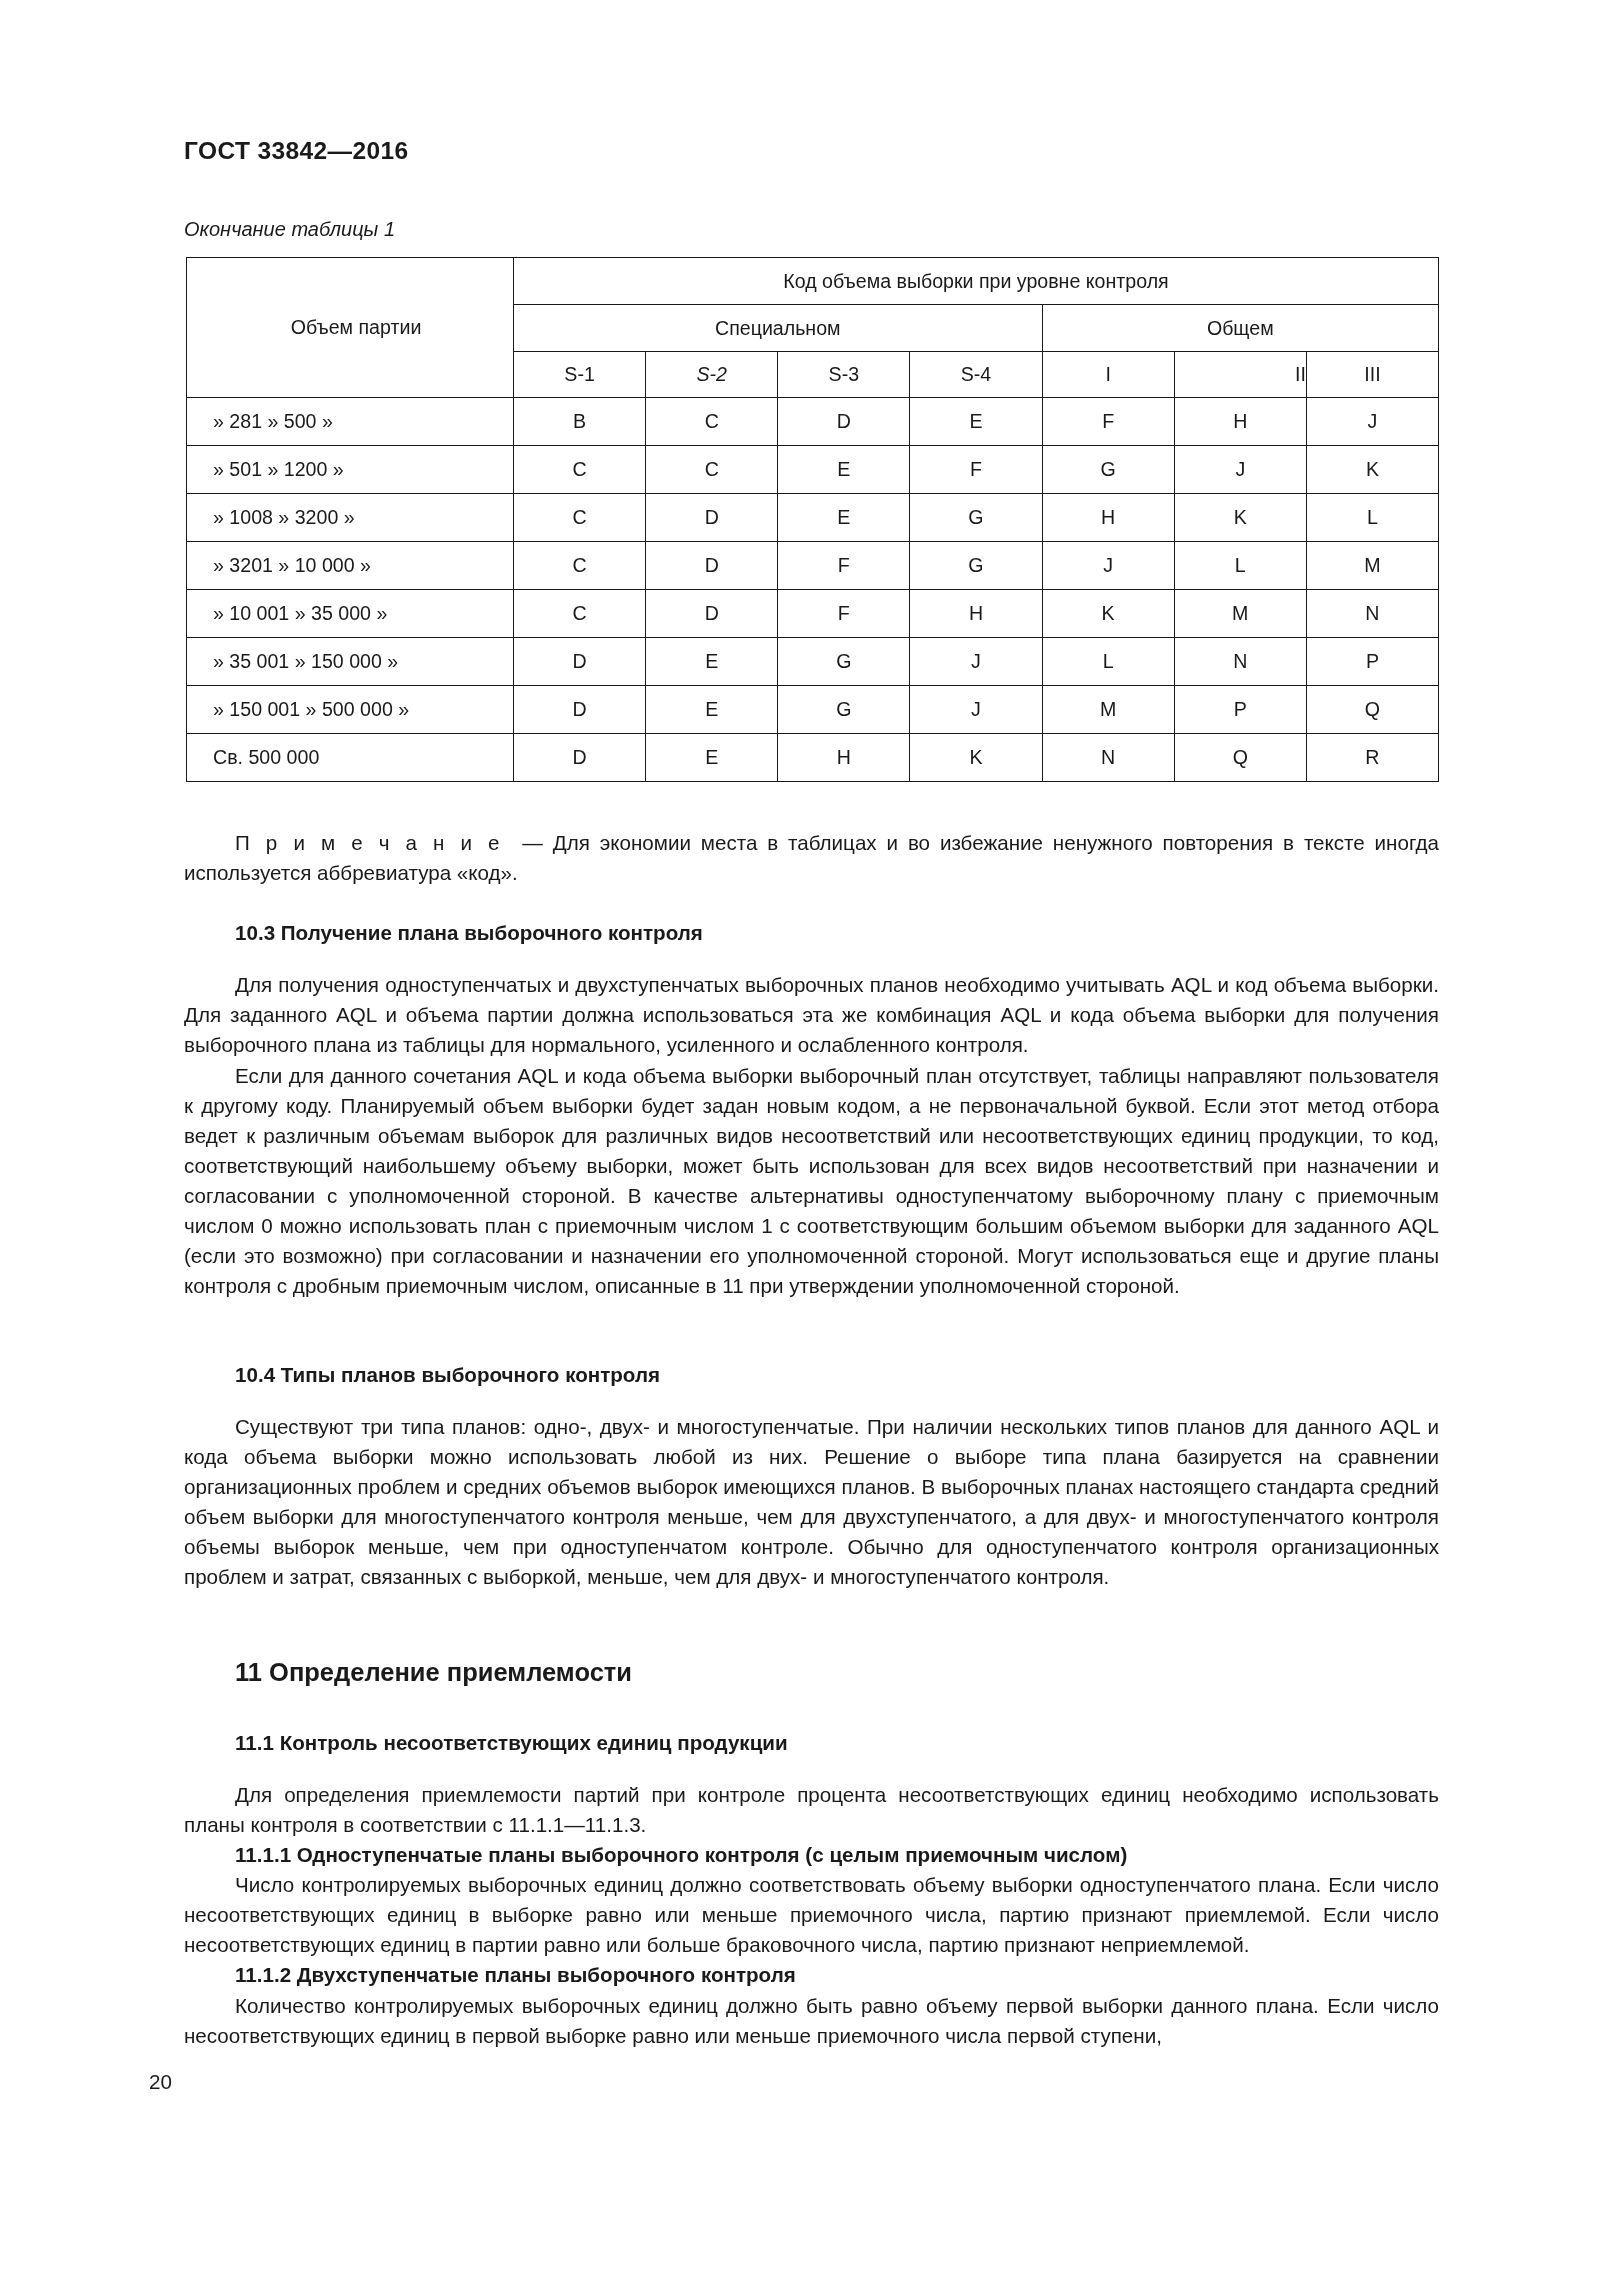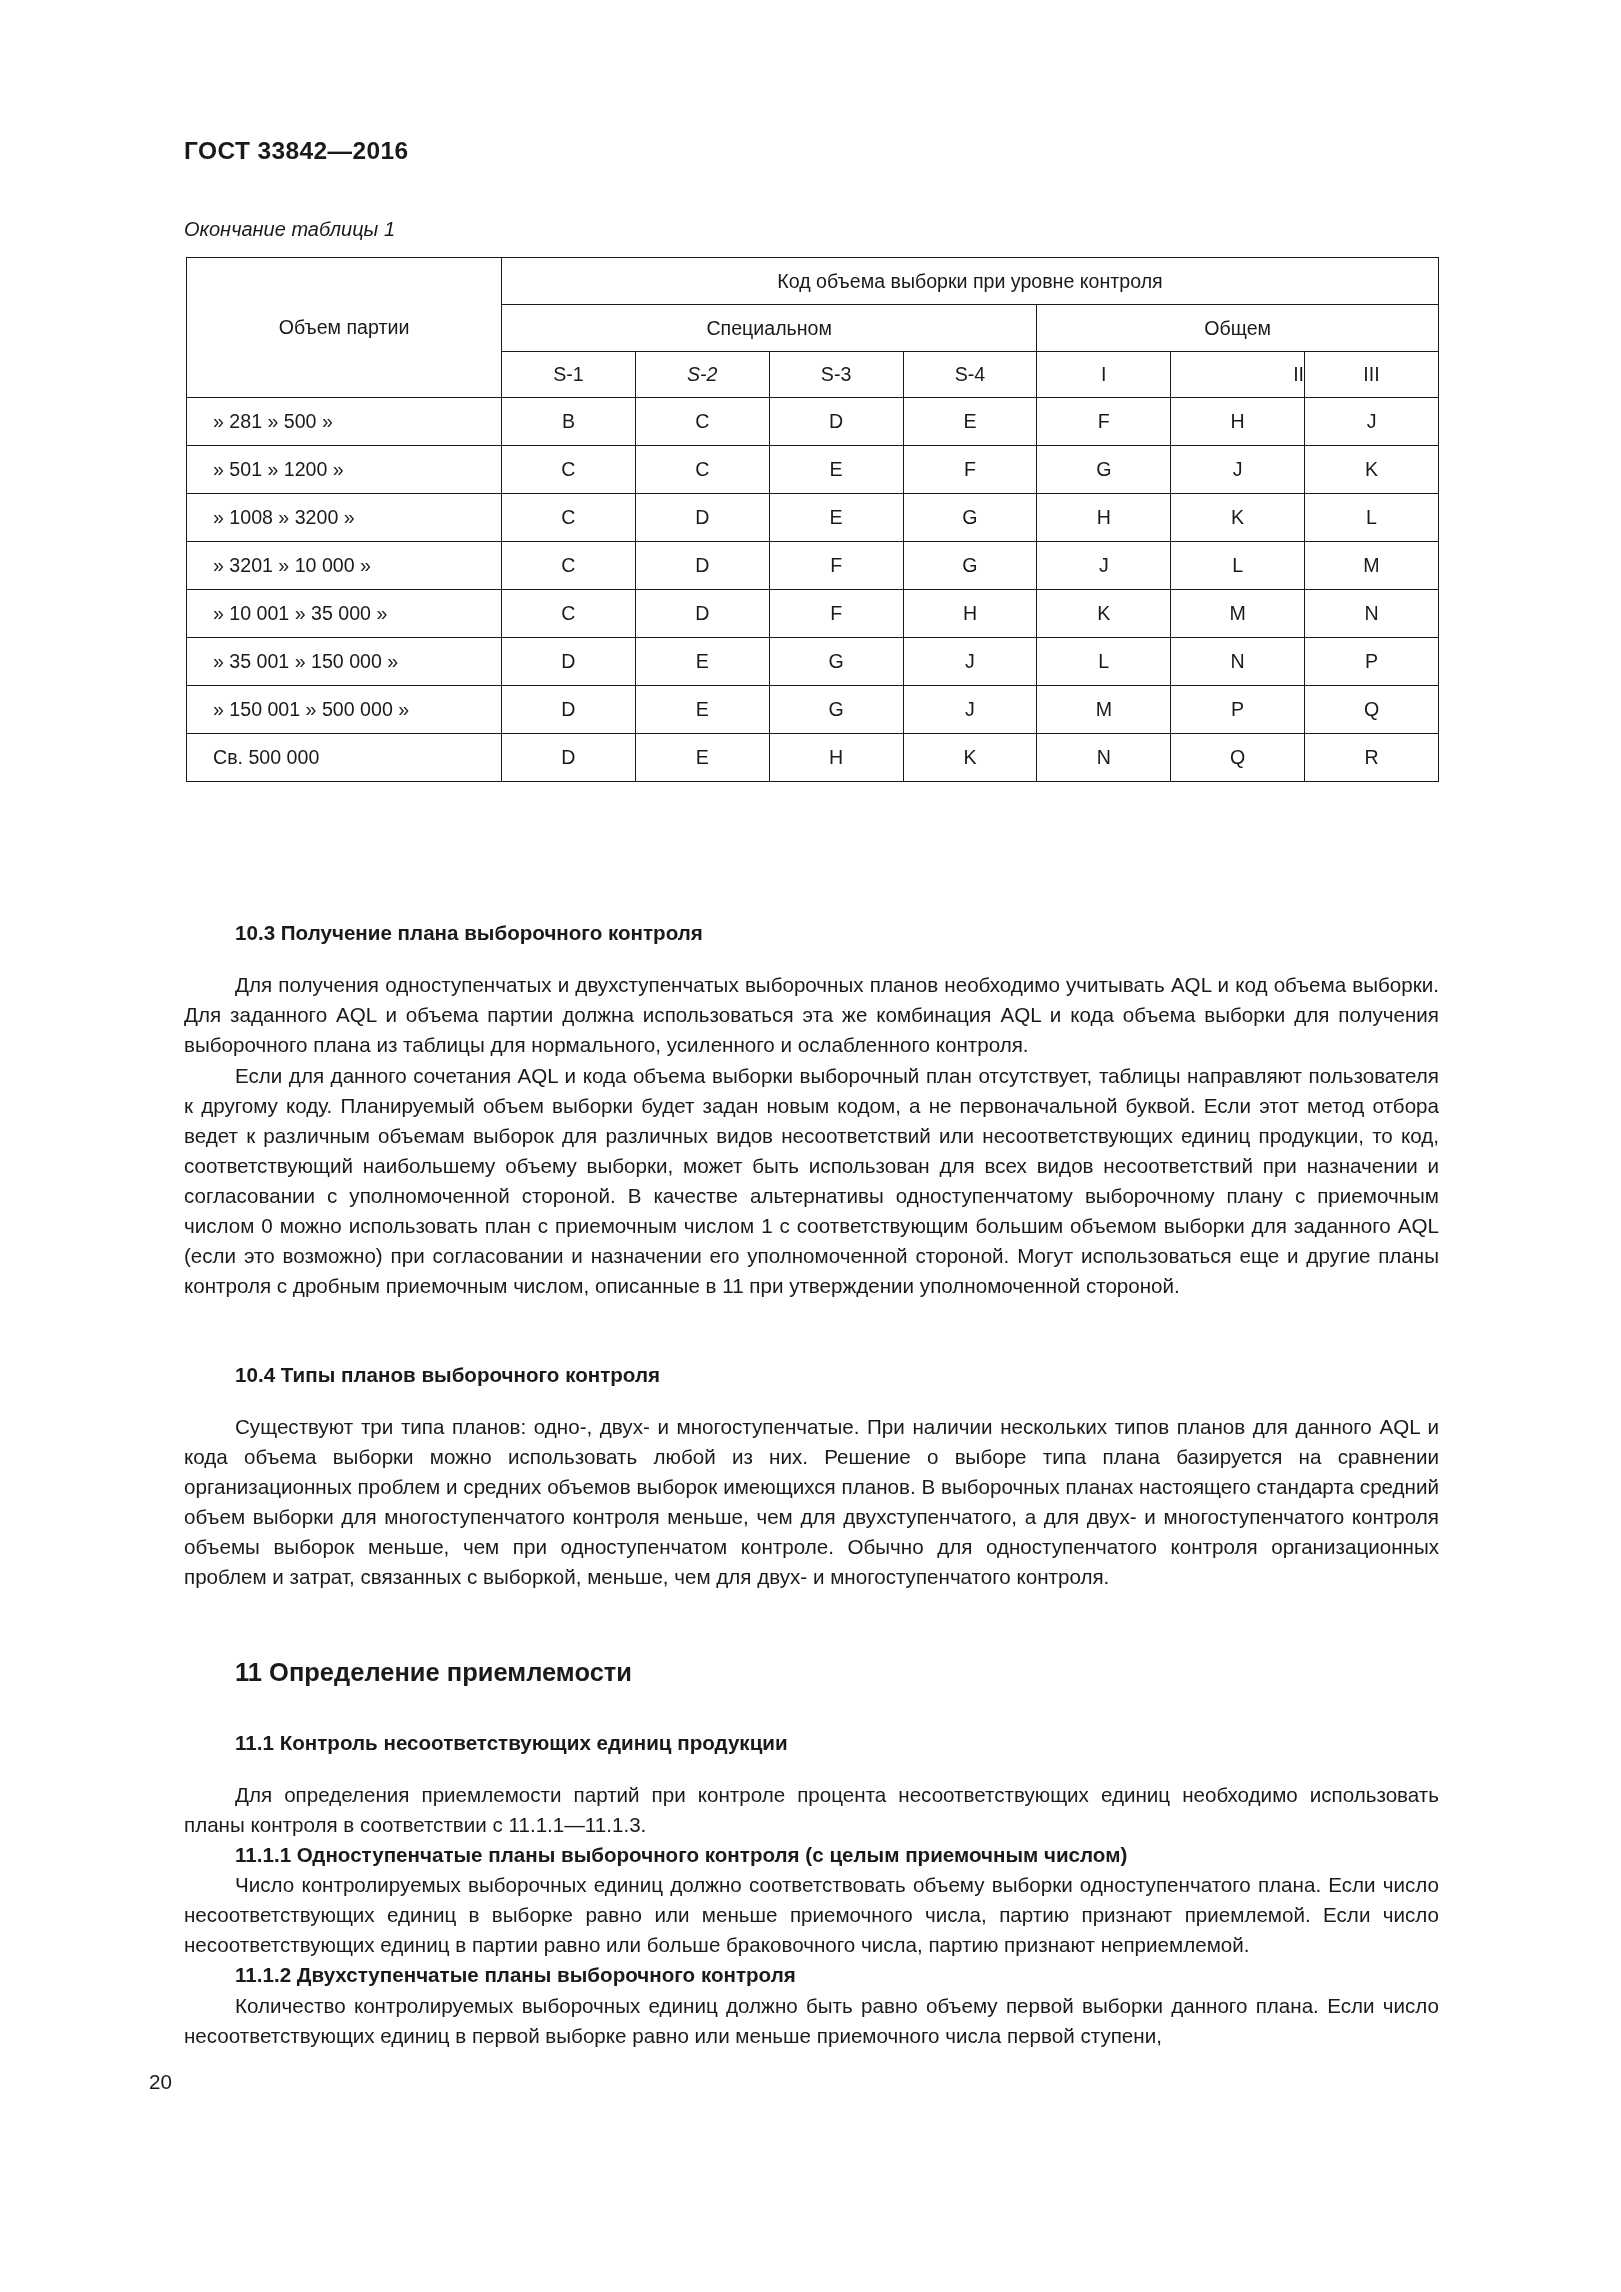--- a/index.html
+++ b/index.html
@@ -117,21 +117,21 @@
 <div class="page">
 
   <div class="doc-header">ГОСТ 33842—2016</div>
 
   <div class="table-caption">Окончание таблицы 1</div>
 
   <div class="tbl-wrap">
     <table class="codes">
       <thead>
         <tr class="h-row">
-          <th class="lot-head" rowspan="3" style="width:314px;">Объем партии</th>
+          <th class="lot-head" rowspan="3" style="width:314px;padding-left:12px;">Объем партии</th>
           <th colspan="7">Код объема выборки при уровне контроля</th>
         </tr>
         <tr class="h-row2">
           <th colspan="4">Специальном</th>
           <th colspan="3">Общем</th>
         </tr>
         <tr class="h-row3">
           <th style="width:134px;">S-1</th>
           <th style="width:134px;font-style:italic;">S-2</th>
           <th style="width:134px;">S-3</th>
@@ -219,20 +219,21 @@
           <td>H</td>
           <td>K</td>
           <td>N</td>
           <td>Q</td>
           <td>R</td>
         </tr>
       </tbody>
     </table>
   </div>
 
+  <div class="para note" style="top: 828px;"><span class="ind"></span><span class="sp">П р и м е ч а н и е</span>&nbsp;&nbsp;<span>—</span>&nbsp;<span>Для экономии места в таблицах и во избежание ненужного повторения в тексте иногда используется аббревиатура «код».</span></div>
 
   <div class="heading ind" style="top: 918px;">10.3 Получение плана выборочного контроля</div>
   <div class="para" style="top: 970px;"><span class="ind"></span><span>Для получения одноступенчатых и двухступенчатых выборочных планов необходимо учитывать AQL и код объема выборки. Для заданного AQL и объема партии должна использоваться эта же комбинация AQL и кода объема выборки для получения выборочного плана из таблицы для нормального, усиленного и ослабленного контроля.</span></div>
   <div class="para" style="top: 1061px;"><span class="ind"></span><span>Если для данного сочетания AQL и кода объема выборки выборочный план отсутствует, таблицы направляют пользователя к другому коду. Планируемый объем выборки будет задан новым кодом, а не первоначальной буквой. Если этот метод отбора ведет к различным объемам выборок для различных видов несоответствий или несоответствующих единиц продукции, то код, соответствующий наибольшему объему выборки, может быть использован для всех видов несоответствий при назначении и согласовании с уполномоченной стороной. В качестве альтернативы одноступенчатому выборочному плану с приемочным числом 0 можно использовать план с приемочным числом 1 с соответствующим большим объемом выборки для заданного AQL (если это возможно) при согласовании и назначении его уполномоченной стороной. Могут использоваться еще и другие планы контроля с дробным приемочным числом, описанные в 11 при утверждении уполномоченной стороной.</span></div>
 
   <div class="heading ind" style="top: 1360px;">10.4 Типы планов выборочного контроля</div>
   <div class="para" style="top: 1412px;"><span class="ind"></span><span>Существуют три типа планов: одно-, двух- и многоступенчатые. При наличии нескольких типов планов для данного AQL и кода объема выборки можно использовать любой из них. Решение о выборе типа плана базируется на сравнении организационных проблем и средних объемов выборок имеющихся планов. В выборочных планах настоящего стандарта средний объем выборки для многоступенчатого контроля меньше, чем для двухступенчатого, а для двух- и многоступенчатого контроля объемы выборок меньше, чем при одноступенчатом контроле. Обычно для одноступенчатого контроля организационных проблем и затрат, связанных с выборкой, меньше, чем для двух- и многоступенчатого контроля.</span></div>
 
   <div class="heading-big" style="top: 1658px;">11 Определение приемлемости</div>
   <div class="heading ind" style="top: 1728px;">11.1 Контроль несоответствующих единиц продукции</div>

